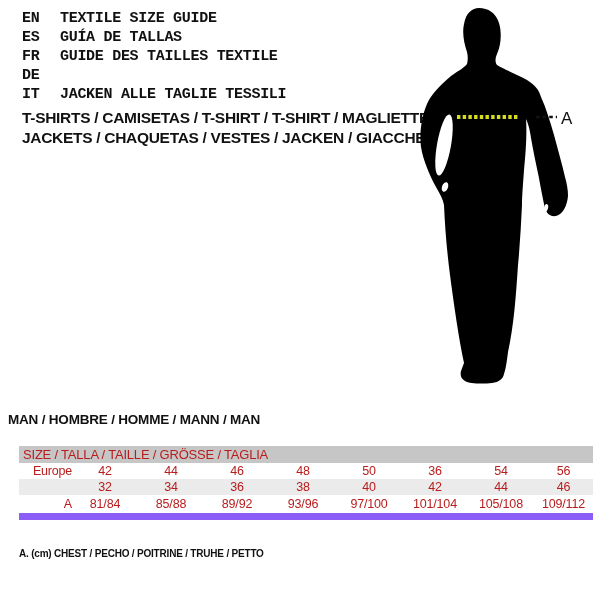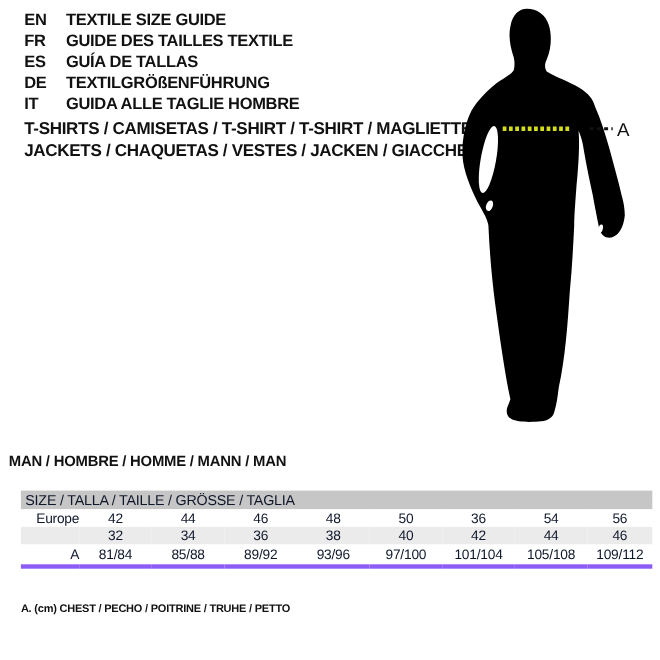--- a/index.html
+++ b/index.html
@@ -2,34 +2,34 @@
 <html><head>
 <meta charset="utf-8">
 <style>
   html,body{margin:0;padding:0;background:#fff;}
   .canvas{
     position:relative;width:600px;height:600px;background:#ffffff;overflow:hidden;
     font-family:"Liberation Sans","DejaVu Sans",sans-serif;color:#111;
   }
   
   .lang-list{position:absolute;left:22px;top:9px;}
-  .lang-row{display:flex;height:19px;line-height:19px;font-size:15px;font-weight:700;letter-spacing:-0.3px;}
+  .lang-row{display:flex;height:19px;line-height:19px;font-size:15px;font-weight:700;letter-spacing:-0.3px;font-family:Liberation Mono, monospace;}
   .lang-code{width:38px;flex:0 0 38px;}
   
   .categories{position:absolute;left:22px;top:108px;font-size:15.5px;font-weight:700;letter-spacing:-0.3px;line-height:19.5px;}
   
   .figure{position:absolute;left:390px;top:0;width:210px;height:400px;}
   
   .section-title{position:absolute;left:8px;top:412px;font-size:13.5px;font-weight:700;letter-spacing:-0.2px;}
   
   .size-table{
     position:absolute;left:19px;top:446px;width:574px;
     border-collapse:collapse;table-layout:fixed;
-    font-size:12.5px;letter-spacing:-0.2px;color:#0f172a;
-    border-bottom:4px solid #8b5cf6;
+    font-size:12.5px;letter-spacing:-0.2px;color:#b91c1c;
+    border-bottom:7px solid #8b5cf6;
   }
   .size-table th{
     background:#c6c6c6;font-weight:400;text-align:left;padding:0 0 0 4px;height:17px;font-size:13px;
   }
   .size-table td{text-align:center;padding:0;vertical-align:middle;}
   .size-table td.lbl{text-align:right;padding-left:3px;}
   .row-eu td{height:16px;background:#ffffff;}
   .row-band td{height:15px;background:#ebebeb;}
   .row-band2 td{height:16px;background:#ebebeb;}
   .row-a td{height:18px;background:#ffffff;}
@@ -40,34 +40,33 @@
 <body>
 
 <div class="canvas">
 
   <div class="lang-list">
     <div class="lang-row">
       <span class="lang-code">EN</span>
       <span class="lang-label">TEXTILE SIZE GUIDE</span>
     </div>
     <div class="lang-row">
+      <span class="lang-code">ES</span>
+      <span class="lang-label">GUÍA DE TALLAS</span>
+    </div>
+    <div class="lang-row">
       <span class="lang-code">FR</span>
       <span class="lang-label">GUIDE DES TAILLES TEXTILE</span>
     </div>
     <div class="lang-row">
-      <span class="lang-code">ES</span>
-      <span class="lang-label">GUÍA DE TALLAS</span>
-    </div>
-    <div class="lang-row">
       <span class="lang-code">DE</span>
-      <span class="lang-label">TEXTILGRÖßENFÜHRUNG</span>
     </div>
     <div class="lang-row">
       <span class="lang-code">IT</span>
-      <span class="lang-label">GUIDA ALLE TAGLIE HOMBRE</span>
+      <span class="lang-label">JACKEN ALLE TAGLIE TESSILI</span>
     </div>
   </div>
 
   <div class="categories">
     <div>T-SHIRTS / CAMISETAS / T-SHIRT / T-SHIRT / MAGLIETTE</div>
     <div>JACKETS / CHAQUETAS / VESTES / JACKEN / GIACCHE</div>
   </div>
 
   <svg class="figure" viewBox="390 0 210 400" xmlns="http://www.w3.org/2000/svg">
     <path fill="#000000" d="

